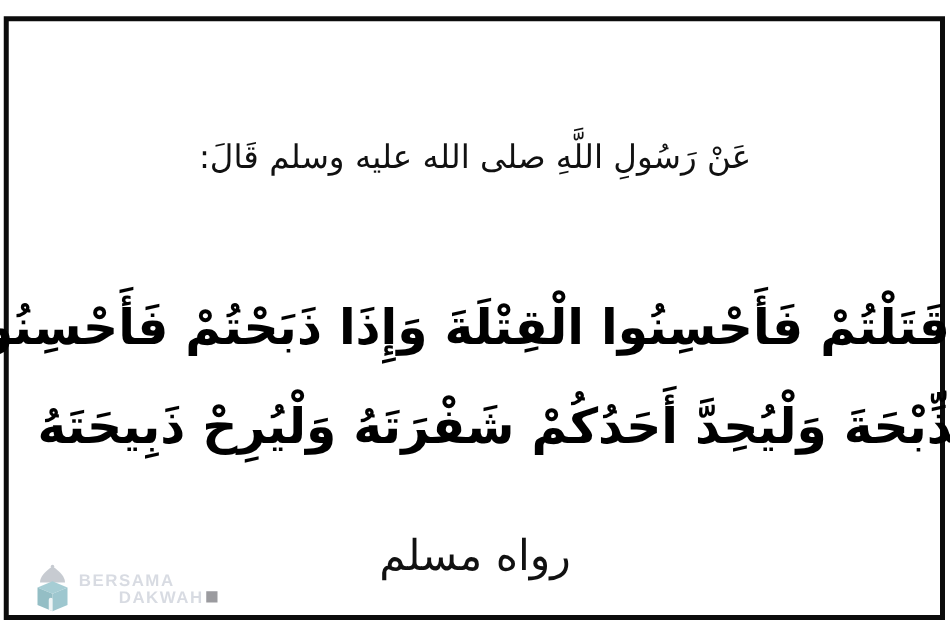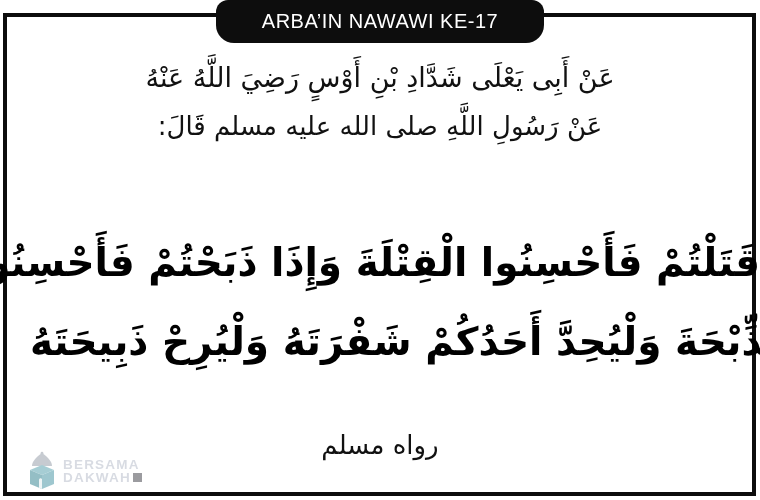--- a/index.html
+++ b/index.html
@@ -61,21 +61,21 @@
   .sanad-1 { top: 57px;  font-size: 27px; line-height: 42px; }
   .sanad-2 { top: 106px; font-size: 26px; line-height: 40px; }
   .matn {
     font-weight: bold;
     color: #000000;
     font-size: 39px;
   }
   .matn-1 { top: 160px; line-height: 66px; }
   .matn-2 { top: 230px; line-height: 66px; }
   .matn-3 { top: 306px; line-height: 72px; padding-left: 32px; }
-  .narrator { top: 424px; font-size: 26px; line-height: 42px; }
+  .narrator { top: 424px; font-size: 34px; line-height: 42px; }
   
   .watermark {
     position: absolute;
     left: 26px;
     bottom: 9px;
     display: flex;
     align-items: center;
     gap: 5px;
     opacity: 0.55;
     z-index: 2;
@@ -83,41 +83,37 @@
   .wm-icon { width: 32px; height: 40px; flex: 0 0 auto; }
   .wm-text {
     display: flex;
     flex-direction: column;
     line-height: 13px;
     font-weight: bold;
     letter-spacing: 1.2px;
     font-size: 13.5px;
     color: #b9bfcc;
   }
-  .wm-row2 { display: flex; align-items: center; gap: 2px; }
+  .wm-row2 { display: flex; align-items: center; gap: 2px; margin-left: 32px; }
   .wm-badge-sq {
     width: 9px;
     height: 9px;
     background: #4a4a52;
     display: inline-block;
   }
 </style>
 </head>
 <body>
 
 <div class="page">
 
   <div class="frame"></div>
 
-  <div class="title-badge">
-    <span>ARBA’IN NAWAWI KE-17</span>
-  </div>
 
-  <div class="ar sanad-1">عَنْ أَبِى يَعْلَى شَدَّادِ بْنِ أَوْسٍ رَضِيَ اللَّهُ عَنْهُ</div>
-  <div class="ar sanad-2">عَنْ رَسُولِ اللَّهِ صلى الله عليه مسلم قَالَ:</div>
+  <div class="ar sanad-2">عَنْ رَسُولِ اللَّهِ صلى الله عليه وسلم قَالَ:</div>
 
   <div class="ar matn matn-2">قَتَلْتُمْ فَأَحْسِنُوا الْقِتْلَةَ وَإِذَا ذَبَحْتُمْ فَأَحْسِنُوا</div>
   <div class="ar matn matn-3">الذِّبْحَةَ وَلْيُحِدَّ أَحَدُكُمْ شَفْرَتَهُ وَلْيُرِحْ ذَبِيحَتَهُ</div>
 
   <div class="ar narrator">رواه مسلم</div>
 
   <div class="watermark">
     <svg class="wm-icon" viewBox="0 0 32 40" aria-hidden="true">
 
       <path d="M16 2 C 9 7, 6 11, 6 15 L 26 15 C 26 11, 23 7, 16 2 Z" fill="#9aa2ad"></path>

